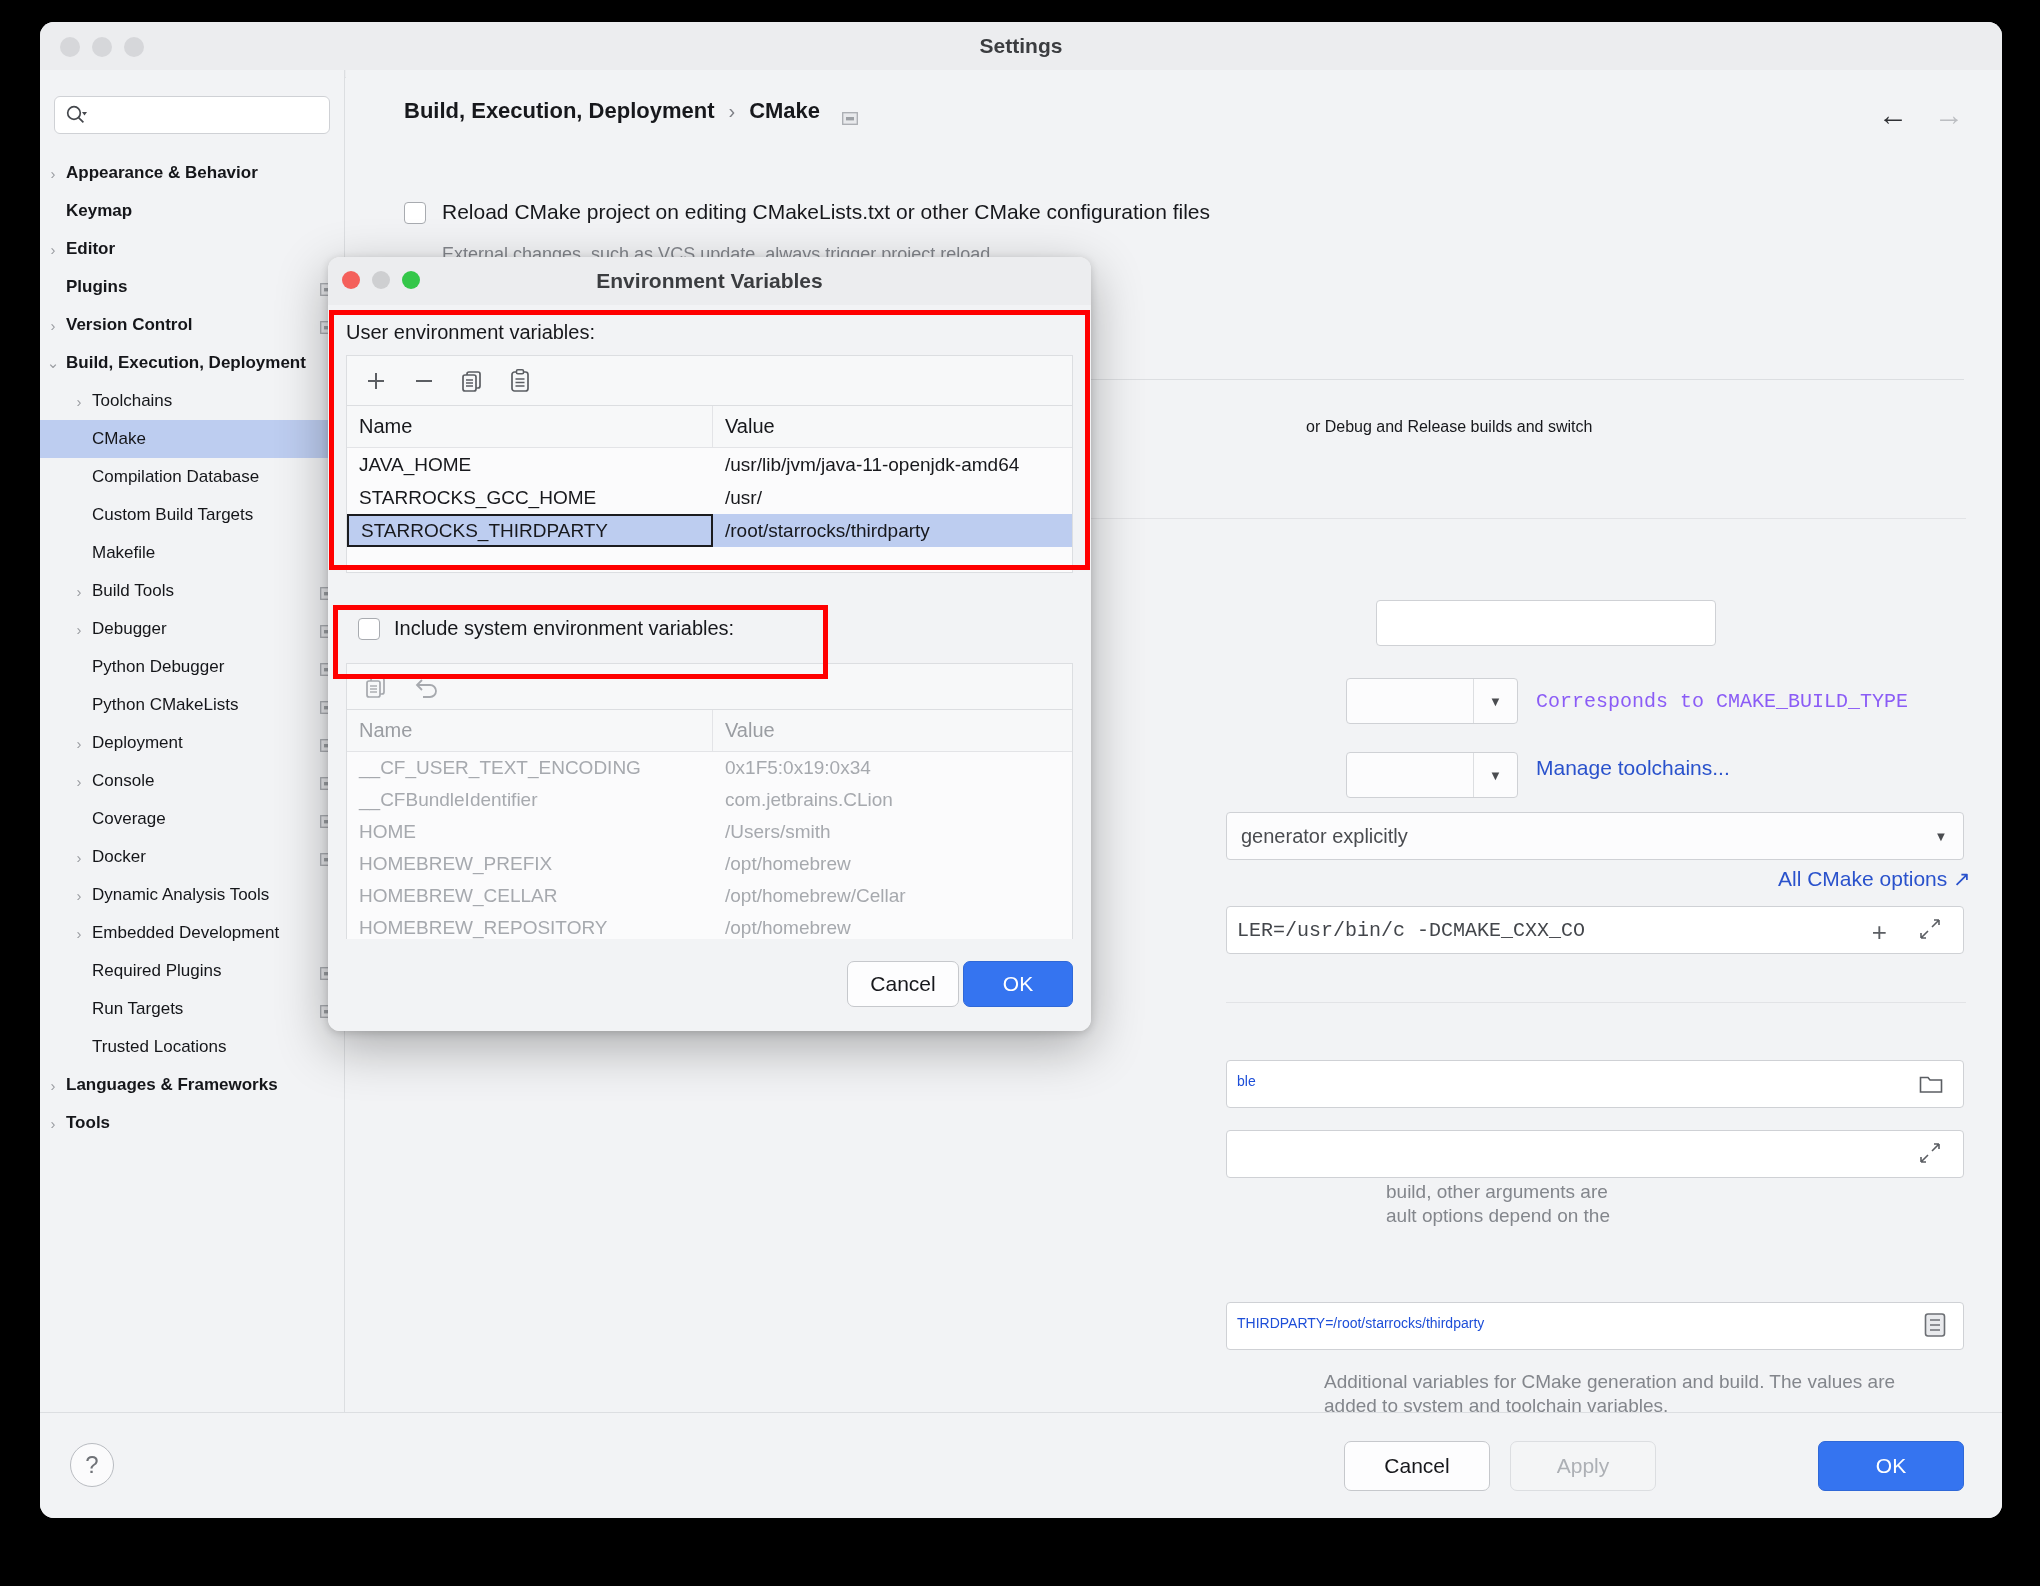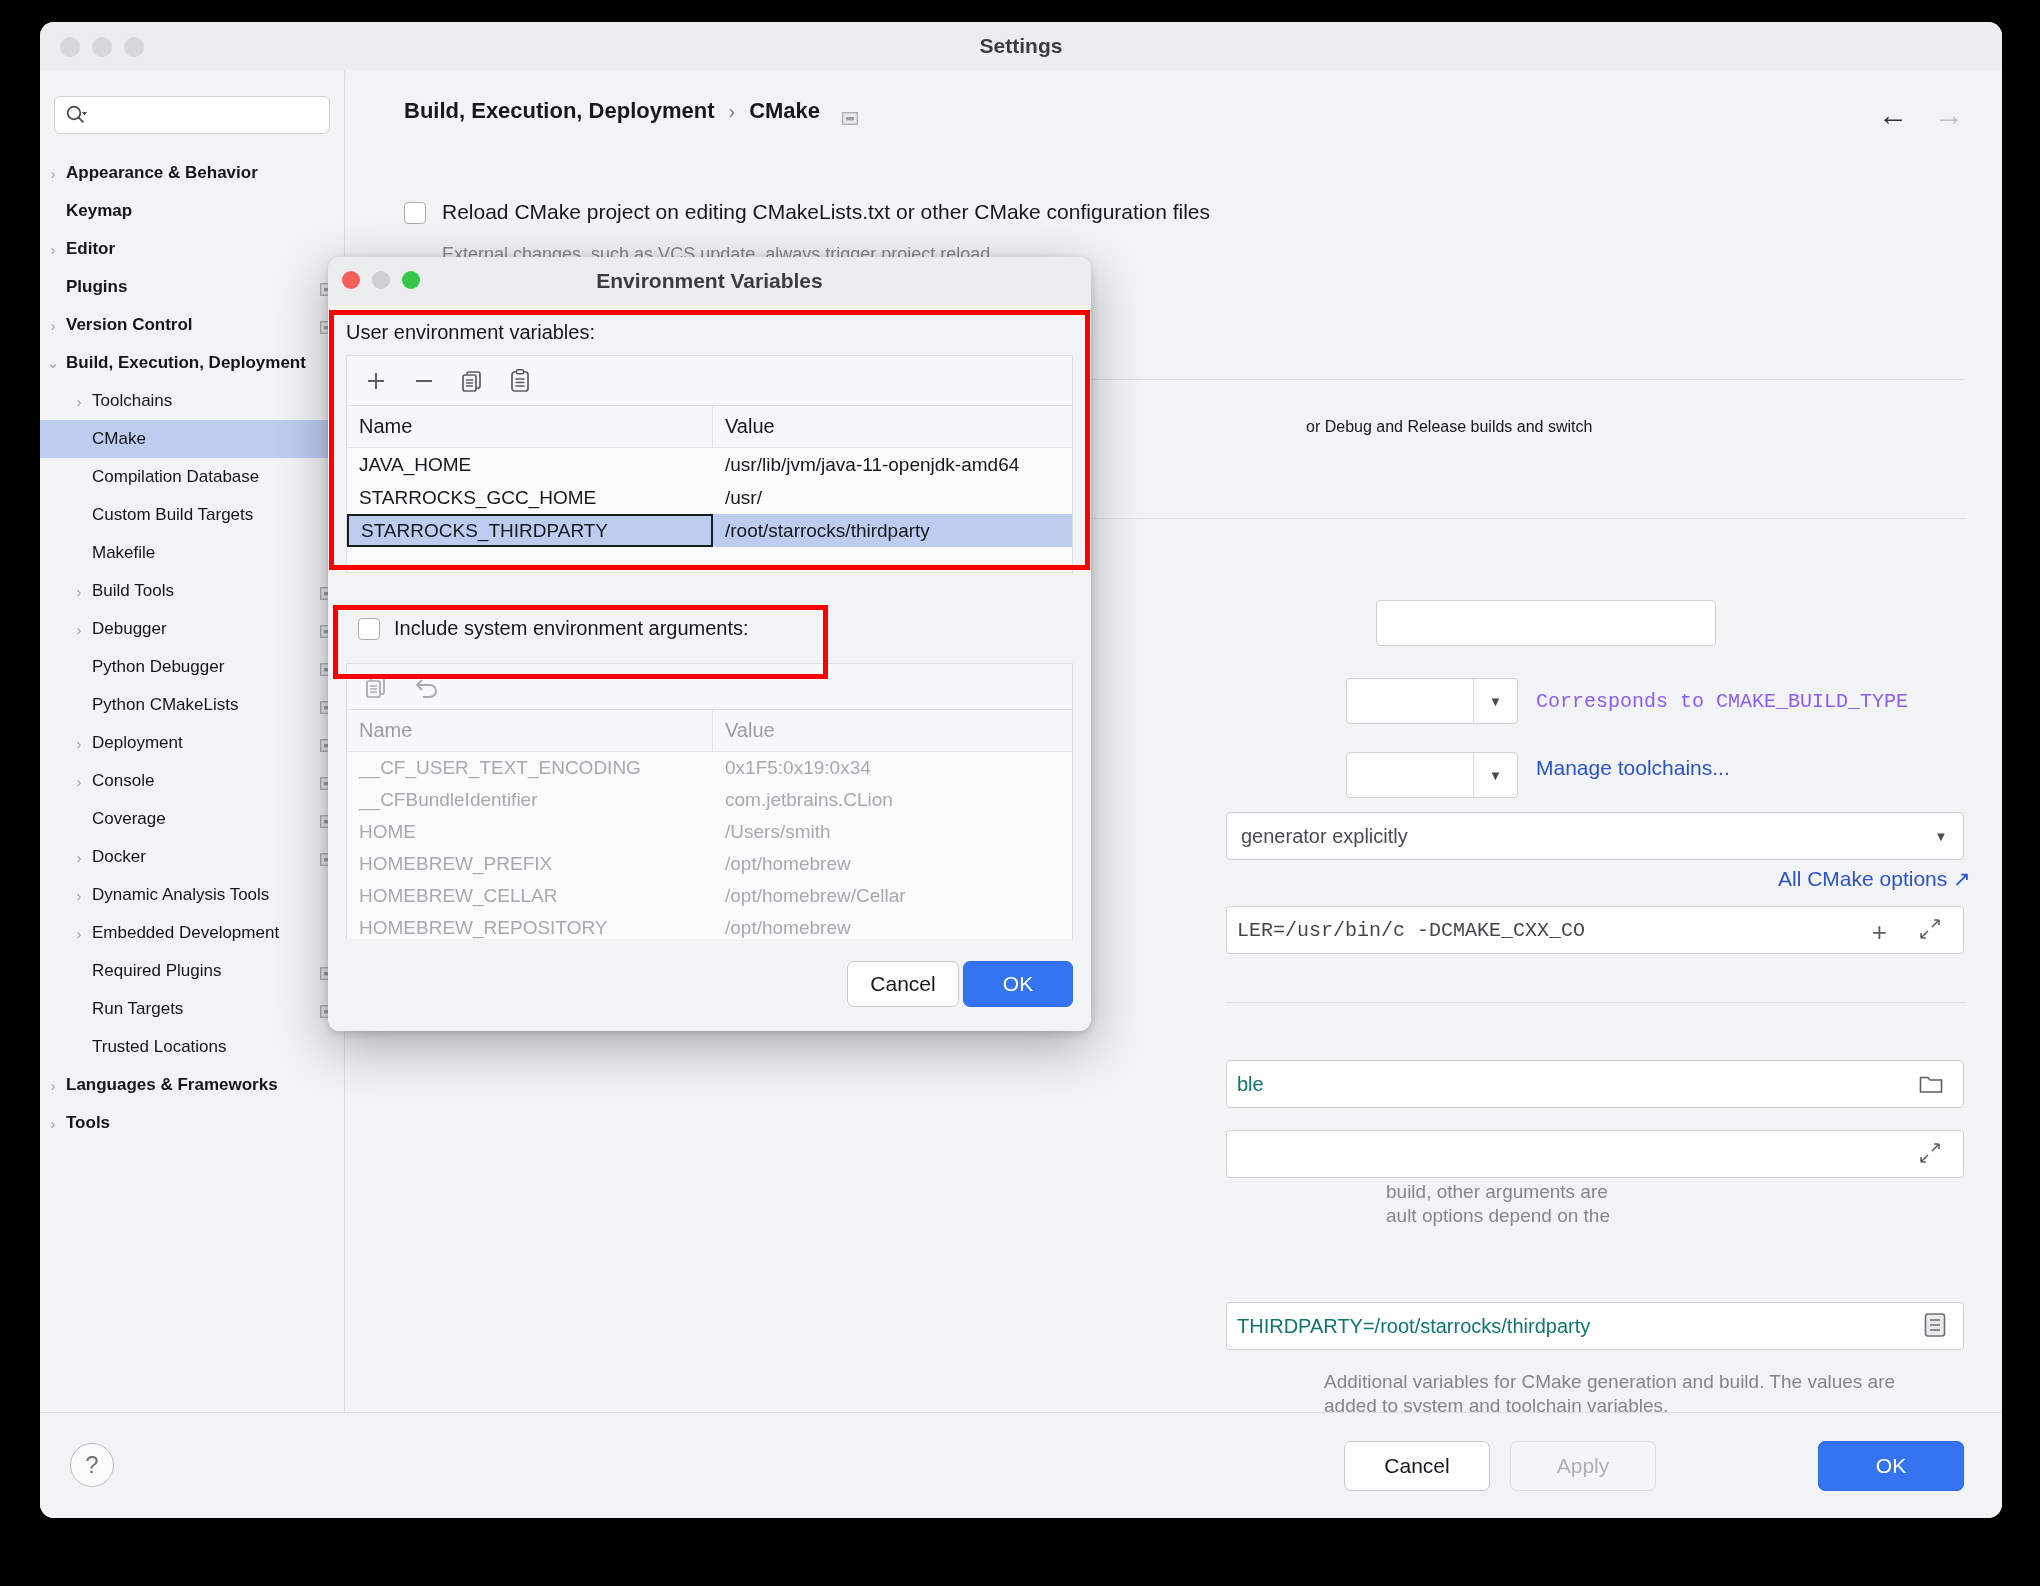--- a/index.html
+++ b/index.html
@@ -153,21 +153,21 @@
   }
   .link {
     position: absolute; font-size: 21px; color: #2a52cc;
     white-space: nowrap;
   }
   .mono-field-text {
     font-family: "Liberation Mono", monospace;
     font-size: 20px; color: #43464b; white-space: nowrap;
   }
   .plain-field-text {
-    font-size: 20px; color: #0f766e; white-space: nowrap;
+    font-size: 14px; color: #1d4ed8; white-space: nowrap;
   }
   .gray-para {
     position: absolute; font-size: 19px; color: #83868c;
     line-height: 1.28; white-space: pre-line;
   }
   .icon-btn-right {
     position: absolute; color: #6c6f74; font-size: 22px;
   }
 
   
@@ -640,21 +640,21 @@
           </div>
           <div class="tr selected">
             <div class="td c1">STARROCKS_THIRDPARTY</div>
             <div class="td c2">/root/starrocks/thirdparty</div>
           </div>
         </div>
     </div>
 
     <div class="sys-cbx-row" style="left:30px; top:312px;">
       <span class="cbx" style="margin-top:0"></span>
-      <span class="lbl">Include system environment arguments:</span>
+      <span class="lbl">Include system environment variables:</span>
     </div>
 
     <div class="tbl-toolbar" style="left:18px; top:358px; width:727px; height:46px; gap:24px;">
       <span class="tb-ico">
         <svg viewBox="0 0 26 26" width="26" height="26">
           <rect x="8" y="4" width="13" height="16" rx="2" fill="none" stroke="#a6a9ae" stroke-width="1.7"></rect>
           <rect x="4" y="7" width="13" height="16" rx="2" fill="#f7f8f9" stroke="#a6a9ae" stroke-width="1.7"></rect>
           <line x1="7" y1="12" x2="14" y2="12" stroke="#a6a9ae" stroke-width="1.4"></line>
           <line x1="7" y1="15" x2="14" y2="15" stroke="#a6a9ae" stroke-width="1.4"></line>
           <line x1="7" y1="18" x2="14" y2="18" stroke="#a6a9ae" stroke-width="1.4"></line>

